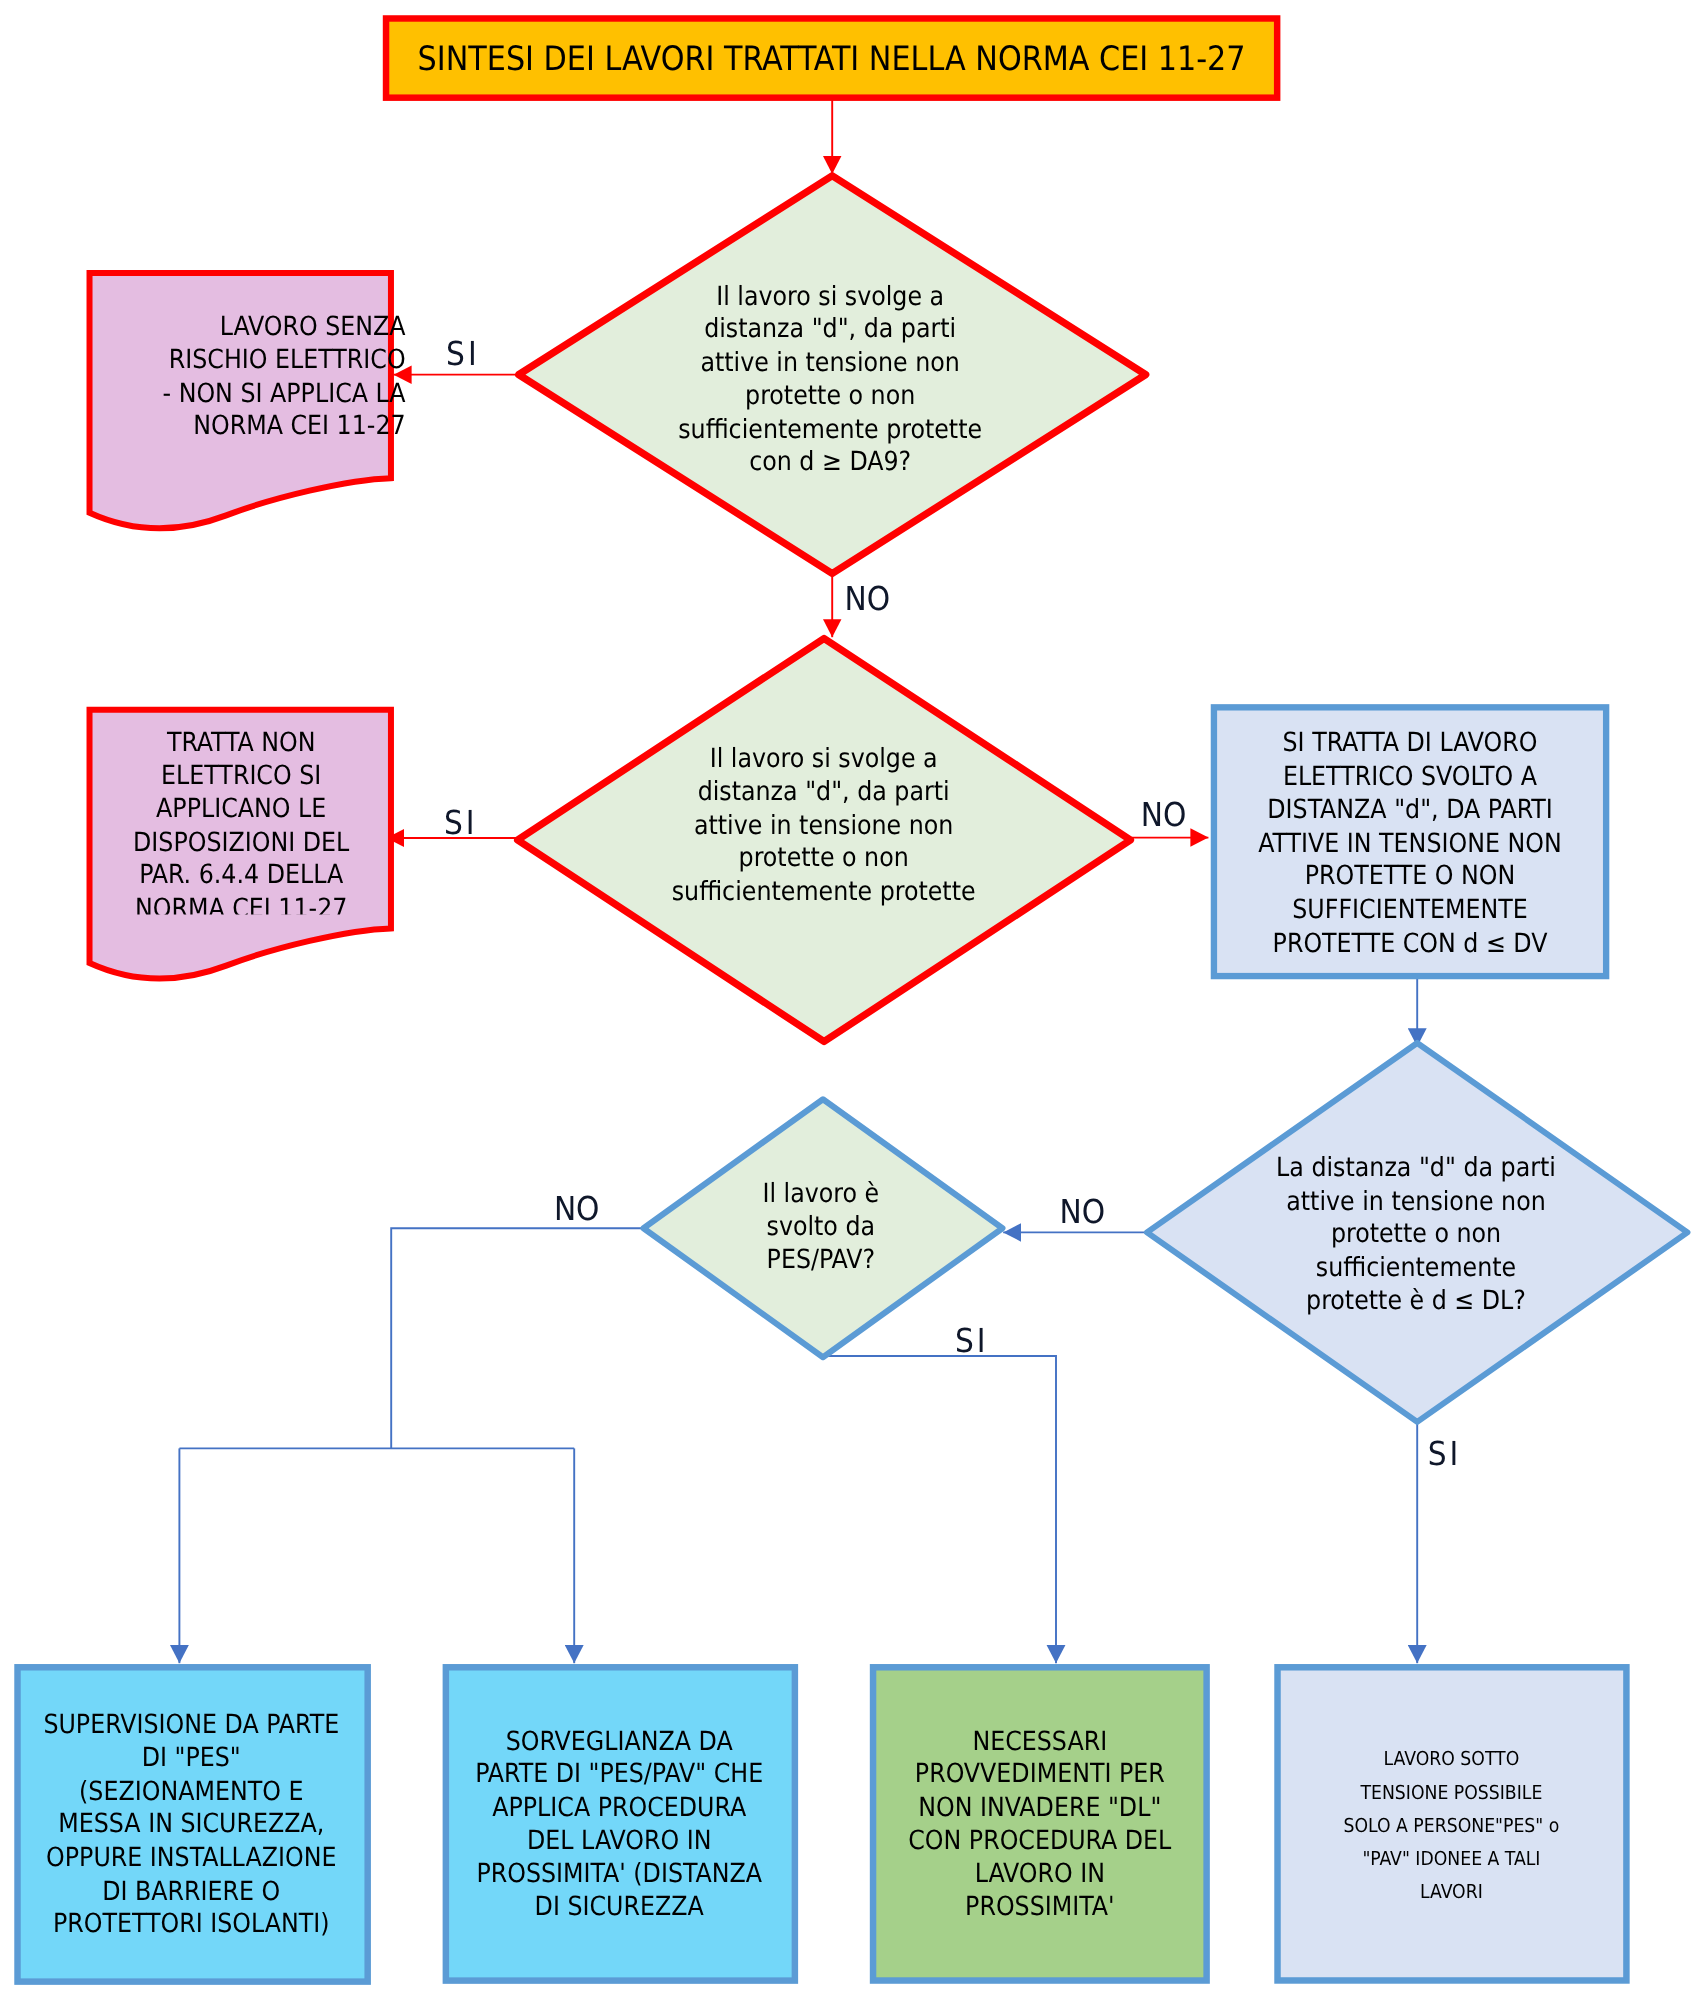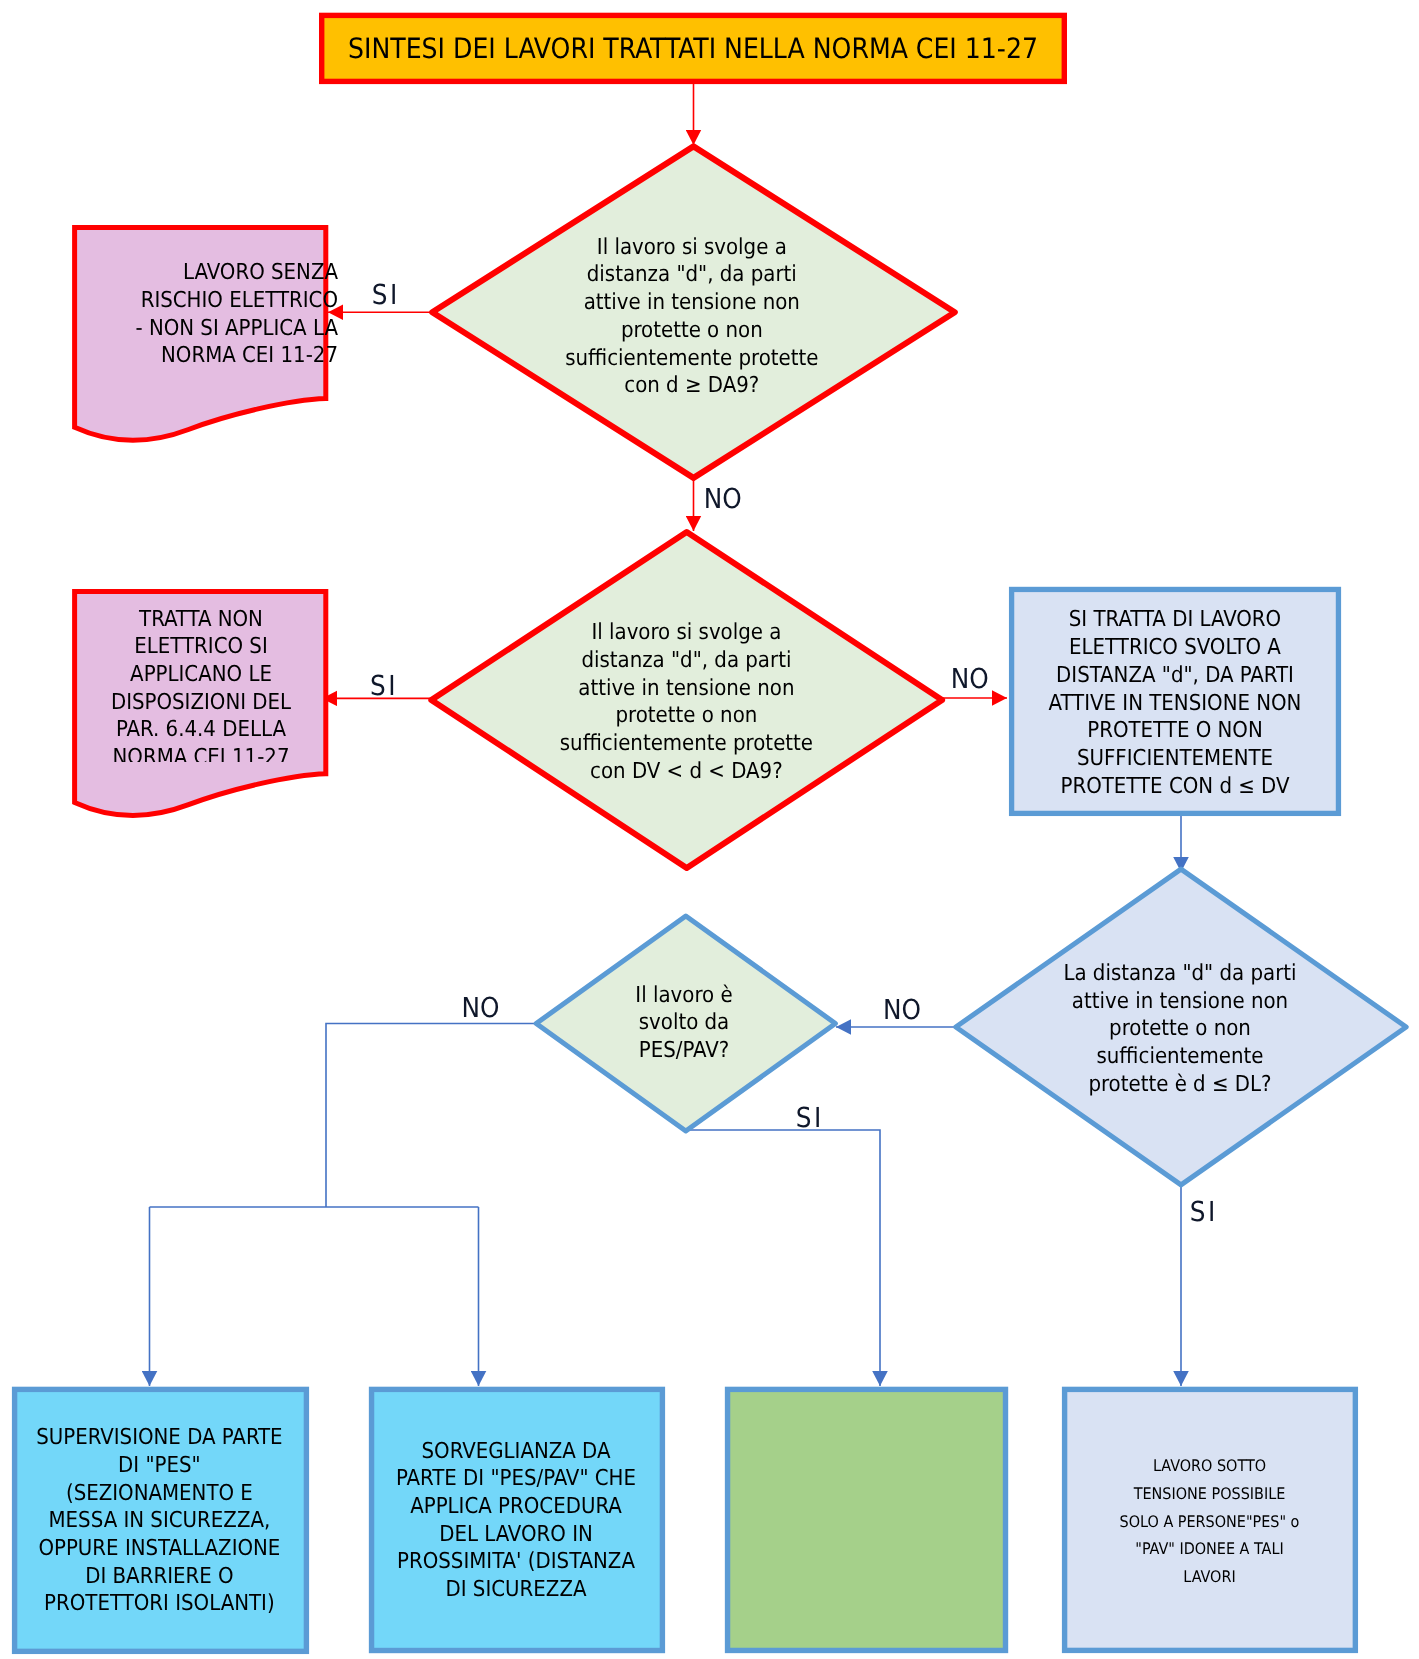--- a/index.html
+++ b/index.html
@@ -96,21 +96,20 @@
       <div class="tline">RISCHIO ELETTRICO</div>
       <div class="tline">- NON SI APPLICA LA</div>
       <div class="tline">NORMA CEI 11-27</div>
     </div>
   <div class="node-text" style="left:501.4px;top:619.1px;width:370px;font-size:22px;line-height:27.7px;">
       <div class="tline">Il lavoro si svolge a</div>
       <div class="tline">distanza "d", da parti</div>
       <div class="tline">attive in tensione non</div>
       <div class="tline">protette o non</div>
       <div class="tline">sufficientemente protette</div>
-      <div class="tline">con DV &lt; d &lt; DA9?</div>
     </div>
   <div class="node-text" style="left:76px;top:605.6px;width:250px;font-size:22px;line-height:27.7px;height:156.0px;overflow:hidden;">
       <div class="tline">TRATTA NON</div>
       <div class="tline">ELETTRICO SI</div>
       <div class="tline">APPLICANO LE</div>
       <div class="tline">DISPOSIZIONI DEL</div>
       <div class="tline">PAR. 6.4.4 DELLA</div>
       <div class="tline">NORMA CEI 11-27</div>
     </div>
   <div class="node-text" style="left:1014px;top:606.4px;width:322px;font-size:22px;line-height:27.7px;">
@@ -144,20 +143,28 @@
       <div class="tline">PES/PAV?</div>
     </div>
   <div class="node-text" style="left:376px;top:1437.5px;width:280px;font-size:22px;line-height:27.7px;text-align:center;">
       <div class="tline">SORVEGLIANZA DA</div>
       <div class="tline">PARTE DI "PES/PAV" CHE</div>
       <div class="tline">APPLICA PROCEDURA</div>
       <div class="tline">DEL LAVORO IN</div>
       <div class="tline">PROSSIMITA' (DISTANZA</div>
       <div class="tline">DI SICUREZZA</div>
     </div>
+  <div class="node-text" style="left:731px;top:1437.6px;width:271px;font-size:22px;line-height:27.7px;">
+      <div class="tline">NECESSARI</div>
+      <div class="tline">PROVVEDIMENTI PER</div>
+      <div class="tline">NON INVADERE "DL"</div>
+      <div class="tline">CON PROCEDURA DEL</div>
+      <div class="tline">LAVORO IN</div>
+      <div class="tline">PROSSIMITA'</div>
+    </div>
   <div class="node-text" style="left:1069px;top:1452.1px;width:281px;font-size:16px;line-height:27.7px;">
       <div class="tline">LAVORO SOTTO</div>
       <div class="tline">TENSIONE POSSIBILE</div>
       <div class="tline">SOLO A PERSONE"PES" o</div>
       <div class="tline">"PAV" IDONEE A TALI</div>
       <div class="tline">LAVORI</div>
     </div>
 
   <div class="lbl" style="left:371.7px;top:278.6px;font-size:27.5px;letter-spacing:2.5px;">SI</div>
   <div class="lbl" style="left:703.7px;top:482.8px;font-size:27.5px;">NO</div>

